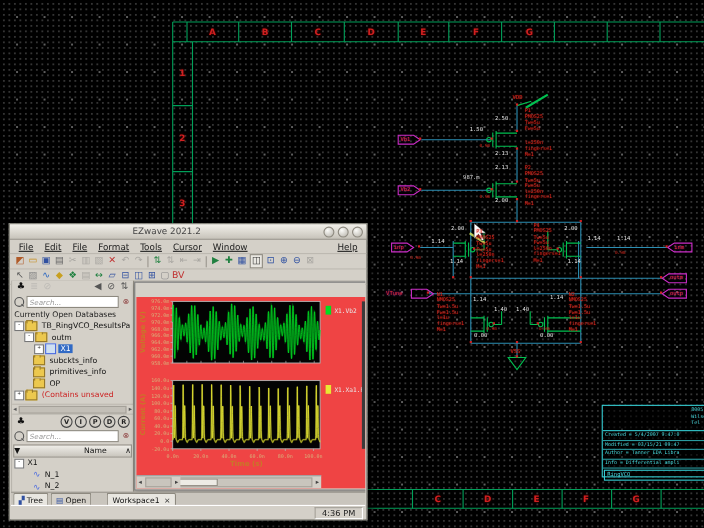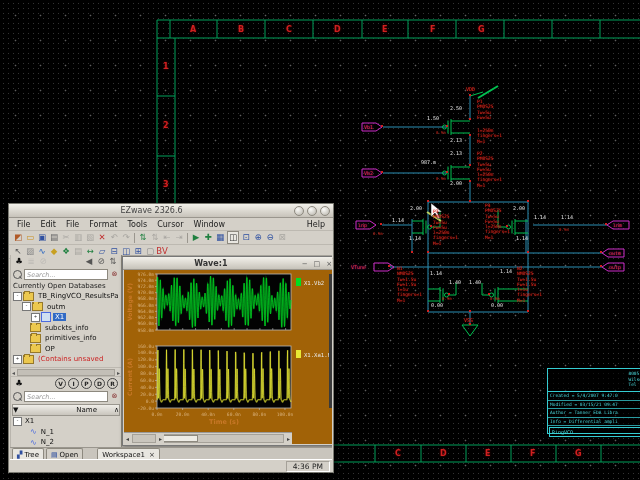--- a/index.html
+++ b/index.html
@@ -30,21 +30,21 @@
   #titleblock .namebox{margin:1px;border:1px solid #35ccd2;padding:1px 2px;font-size:5px;}
 
   
   #ezwave{position:absolute;left:8px;top:203px;width:324px;height:268px;z-index:10;
     background:#d4d0c8;border:1px solid #7a7a72;box-shadow:2px 3px 8px rgba(0,0,0,.7);
     font-size:8px;color:#111;}
   .titlebar{height:13px;background:linear-gradient(#f2f0ea,#c7c3ba);display:flex;align-items:center;border-bottom:1px solid #9a968e;}
   .titlebar .tl{flex:1;text-align:center;font-size:8px;color:#444;}
   .winbtn{width:8px;height:8px;border-radius:50%;background:radial-gradient(circle at 35% 30%,#fbfbf8,#b5b1a8);border:1px solid #8d897f;margin-right:3px;}
   .menubar{height:12px;display:flex;align-items:center;padding:0 3px;border-bottom:1px solid #bdb9b1;}
-  .menubar span{padding:0 5px;font-size:8px;color:#222;}
+  .menubar span{padding:0 5px;font-size:8px;color:#222;text-decoration:underline;}
   .menubar .help{margin-left:auto;}
   .toolbar{height:13px;display:flex;align-items:center;padding:0 3px;border-bottom:1px solid #bdb9b1;}
   .icon{width:10px;height:11px;margin:0 1px;display:inline-flex;align-items:center;justify-content:center;font-size:8.5px;line-height:11px;}
   .icon.dis{opacity:.4;filter:grayscale(1);}
   .tsep{width:1px;height:10px;background:#9a968e;margin:0 2px;}
 
   #client{position:absolute;left:1px;right:1px;top:51px;bottom:24px;background:#b9b5ad;overflow:hidden;}
   #leftpanel{position:absolute;left:1px;top:0;width:110px;bottom:0;background:#d4d0c8;border-right:1px solid #8d897f;overflow:hidden;}
   .prow{display:flex;align-items:center;height:13px;padding:0 2px;}
   .search{flex:1;height:9px;font:italic 6.5px "DejaVu Sans",sans-serif;border:1px solid #8d897f;background:#fff;padding:0 2px;color:#333;min-width:0;}
@@ -67,21 +67,21 @@
   .namehdr{height:10px;background:linear-gradient(#efede8,#c9c5bd);border:1px solid #9a968e;display:flex;align-items:center;font-size:7px;margin:1px 1px 0 1px;}
   .namehdr .mid{flex:1;text-align:center;margin-left:41px;}
   .mini-scroll{height:8px;display:flex;align-items:center;background:#d4d0c8;border-top:1px solid #bdb9b1;border-bottom:1px solid #bdb9b1;font-size:6px;color:#555;padding:0 1px;}
   .mini-scroll .trk{flex:1;height:5px;background:#c3bfb7;border:1px solid #a5a199;margin:0 2px;}
 
   
   #wavewin{position:absolute;left:112px;top:1px;width:212px;height:188px;background:#d4d0c8;border:1px solid #777;box-shadow:1px 1px 4px rgba(0,0,0,.4);}
   #wavewin .titlebar{height:12px;}
   #wavewin .tl{font-weight:bold;color:#333;}
   .wctl{font-size:7px;color:#555;padding:0 3px;}
-  #wavebody{position:absolute;left:1px;right:1px;top:13px;bottom:1px;background:#a16207;overflow:hidden;}
+  #wavebody{position:absolute;left:1px;right:1px;top:13px;bottom:1px;background:#ef4444;overflow:hidden;}
   .hscroll{position:absolute;left:0;bottom:0;height:11px;background:#d4d0c8;border-top:1px solid #999;display:flex;align-items:center;font-size:6px;color:#444;}
   .hscroll .trk{flex:1;height:7px;background:#c9c5bd;border:1px solid #a5a199;margin:0 1px;position:relative;}
   .hscroll .thumb{position:absolute;left:2%;width:40%;top:0;bottom:0;background:#edebe5;border:1px solid #8d897f;}
   .arr{padding:0 2px;}
 
   #bottombar{position:absolute;left:1px;right:1px;bottom:12px;height:12px;background:#c9c5bd;display:flex;align-items:flex-end;border-top:1px solid #9a968e;}
   .btab{display:flex;align-items:center;height:11px;background:#d4d0c8;border:1px solid #8d897f;border-bottom:none;border-radius:2px 2px 0 0;padding:0 4px;font-size:7px;margin-left:2px;}
   .btab .tabicon{font-size:7px;color:#3050a0;margin-right:2px;}
   .btab.ws{margin-left:14px;background:#e8e6e0;}
   .btab .x{margin-left:4px;color:#333;font-size:7px;}
@@ -284,21 +284,21 @@
     </div>
     <div class="row">Created = 5/4/2007 9:47:0</div>
     <div class="row">Modified = 03/15/21 09:47</div>
     <div class="row">Author = Tanner EDA Libra</div>
     <div class="row">Info = Differential ampli</div>
     <div class="namebox noline">RingVCO</div>
   </div>
 
   <div id="ezwave">
     <div class="titlebar">
-      <span class="tl">EZwave 2326.6</span>
+      <span class="tl">EZwave 2021.2</span>
       <span class="winbtn"></span>
       <span class="winbtn"></span>
       <span class="winbtn"></span>
     </div>
     <div class="menubar" id="menubar">
         <span>File</span>
         <span>Edit</span>
         <span>File</span>
         <span>Format</span>
         <span>Tools</span>
@@ -441,24 +441,20 @@
               <span class="waveicon">∿</span>
               <span class="lbl">N_2</span>
             </div>
             <div class="trow" style="padding-left: 11px;">
               <span style="width: 8px; flex: 0 0 auto;"></span>
             </div>
           </div>
       </div>
 
       <div id="wavewin">
-        <div class="titlebar">
-          <span class="tl">Wave:1</span>
-          <span id="wave-ctls"><span class="wctl">−</span><span class="wctl">□</span><span class="wctl">×</span></span>
-        </div>
         <div id="wavebody">
           <svg id="waveSvg" width="210" height="162">
               <rect x="33" y="4" width="134" height="56" fill="#030303" stroke="#b8b8b8" stroke-width="0.8"></rect>
               <rect x="33" y="76" width="134" height="62" fill="#030303" stroke="#b8b8b8" stroke-width="0.8"></rect>
               <line x1="31" y1="4" x2="33" y2="4" stroke="#b8b8b8" stroke-width="0.7"></line>
               <text x="30" y="5.6" text-anchor="end" fill="#d8b07a" font-size="4.6" font-family="DejaVu Sans Mono,monospace">976.0m</text>
               <line x1="31" y1="10.222222222222221" x2="33" y2="10.222222222222221" stroke="#b8b8b8" stroke-width="0.7"></line>
               <text x="30" y="11.822222222222221" text-anchor="end" fill="#d8b07a" font-size="4.6" font-family="DejaVu Sans Mono,monospace">974.0m</text>
               <line x1="31" y1="16.444444444444443" x2="33" y2="16.444444444444443" stroke="#b8b8b8" stroke-width="0.7"></line>
               <text x="30" y="18.044444444444444" text-anchor="end" fill="#d8b07a" font-size="4.6" font-family="DejaVu Sans Mono,monospace">972.0m</text>

